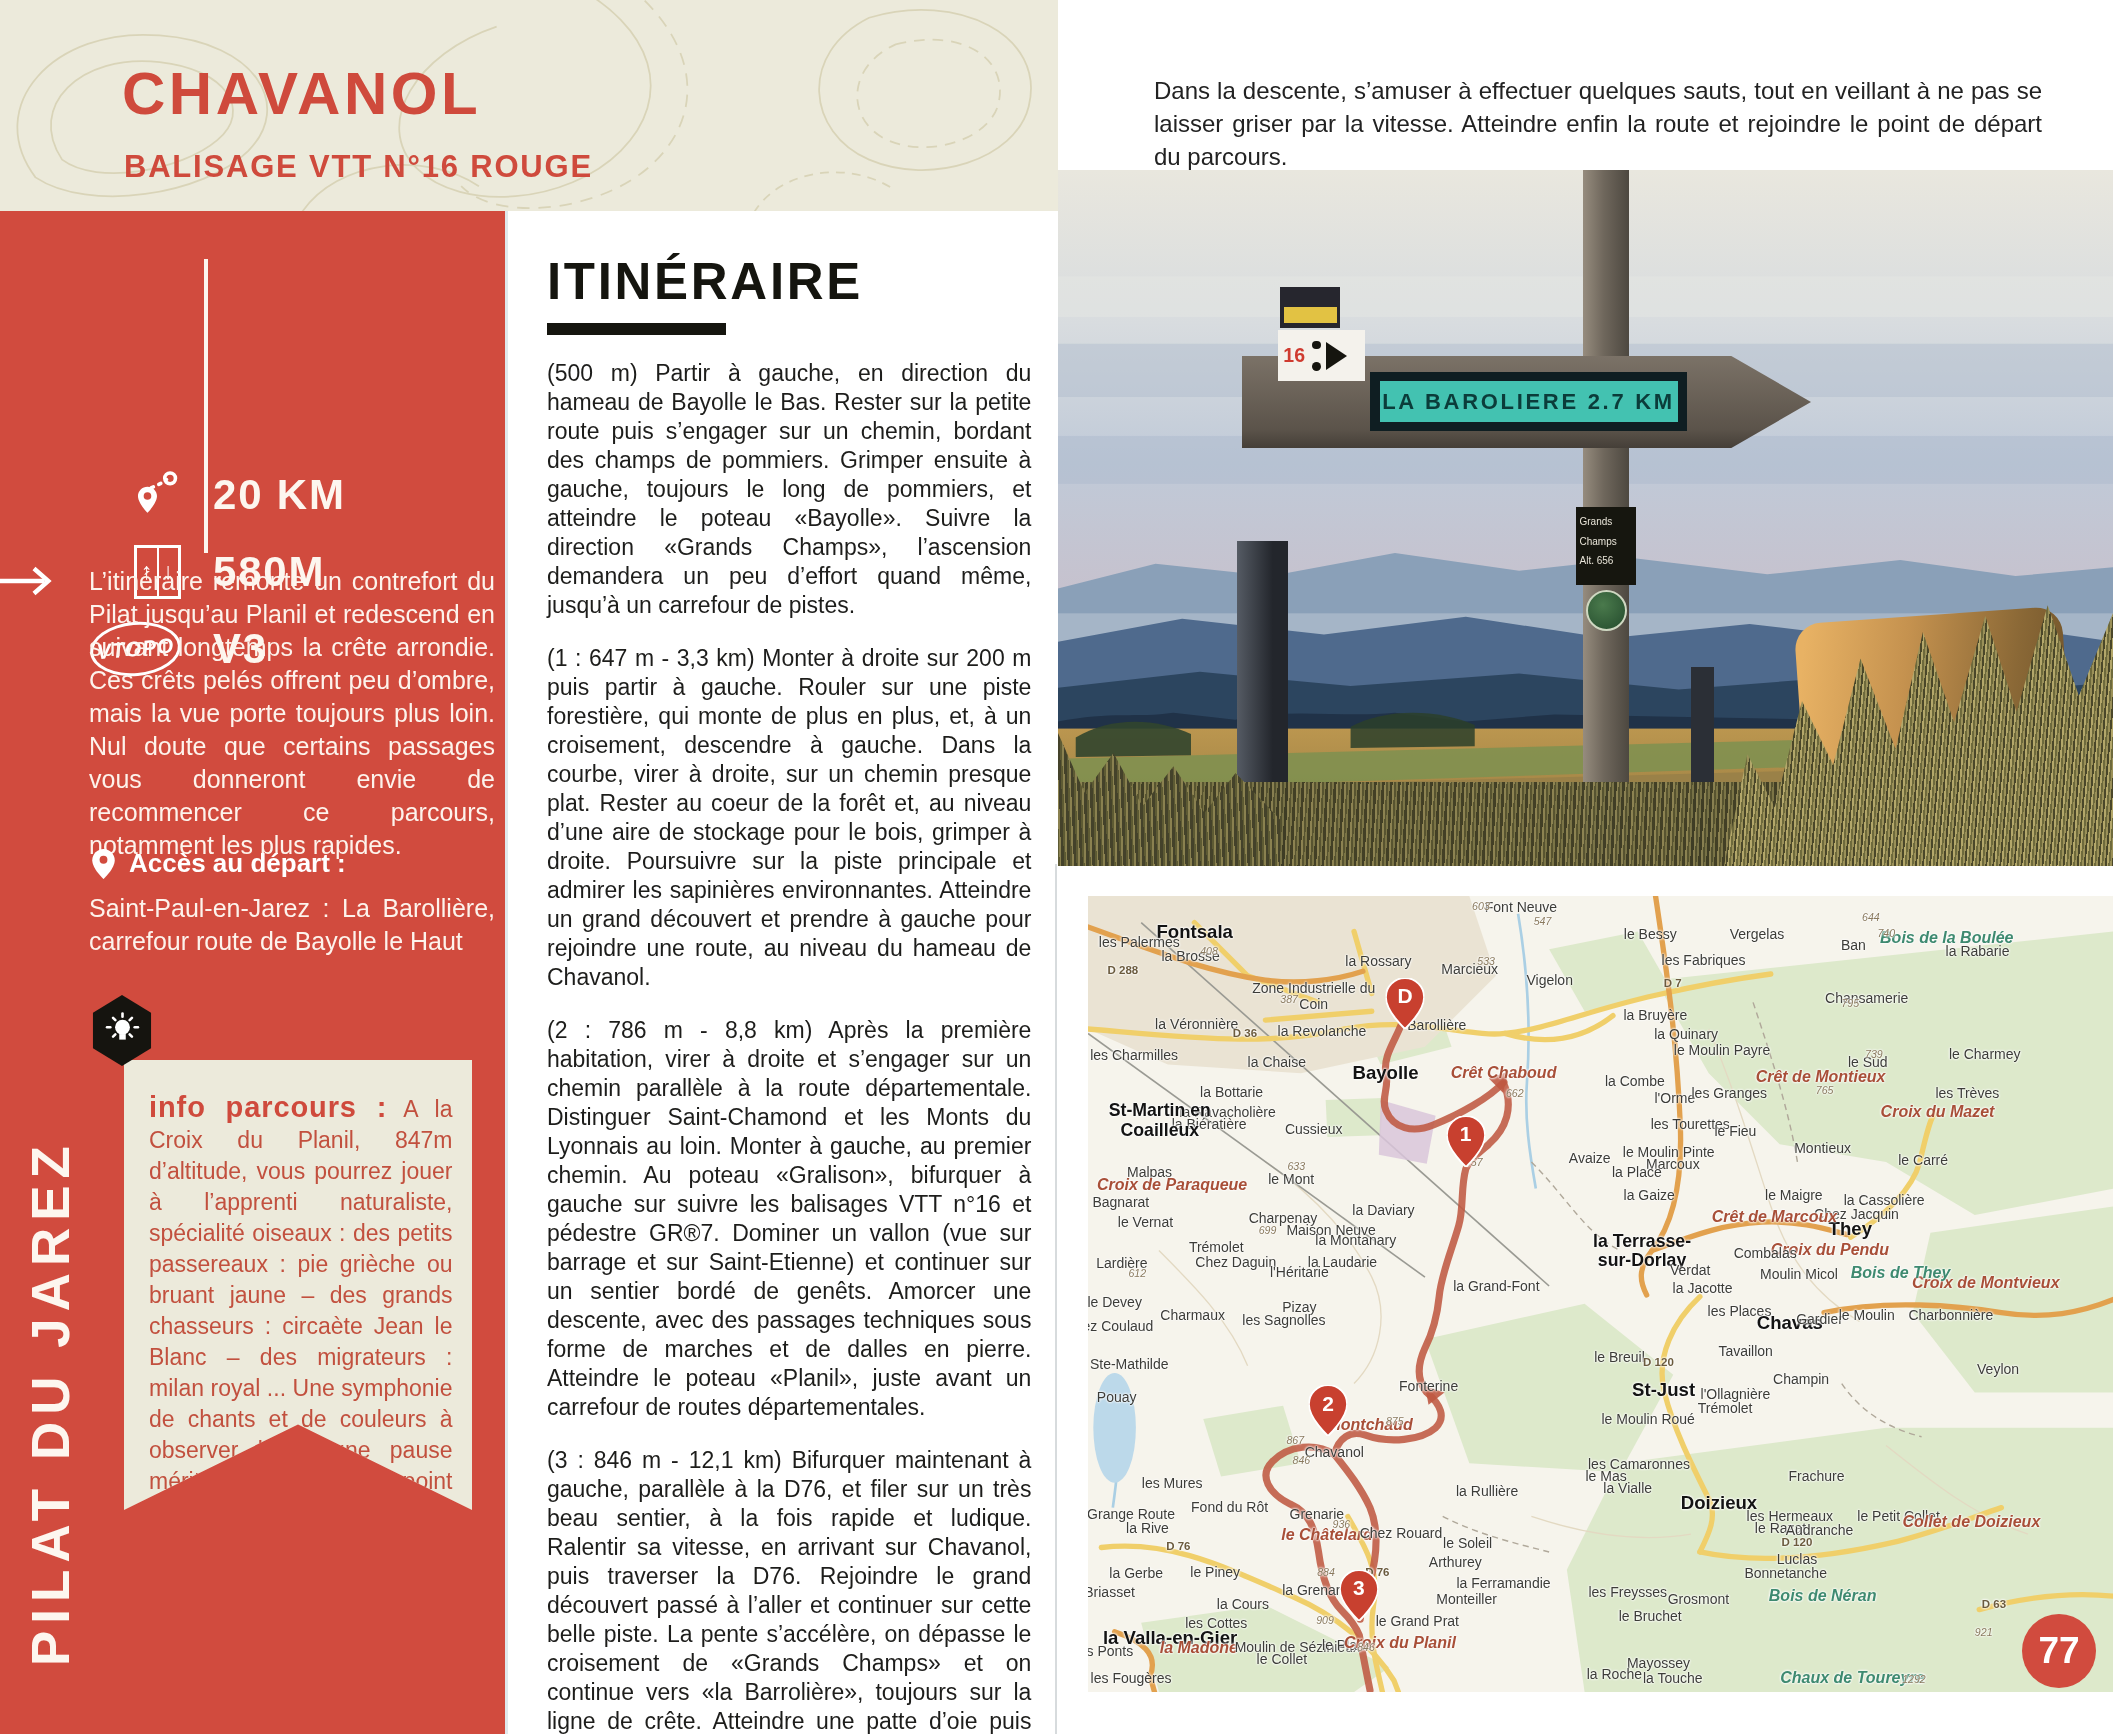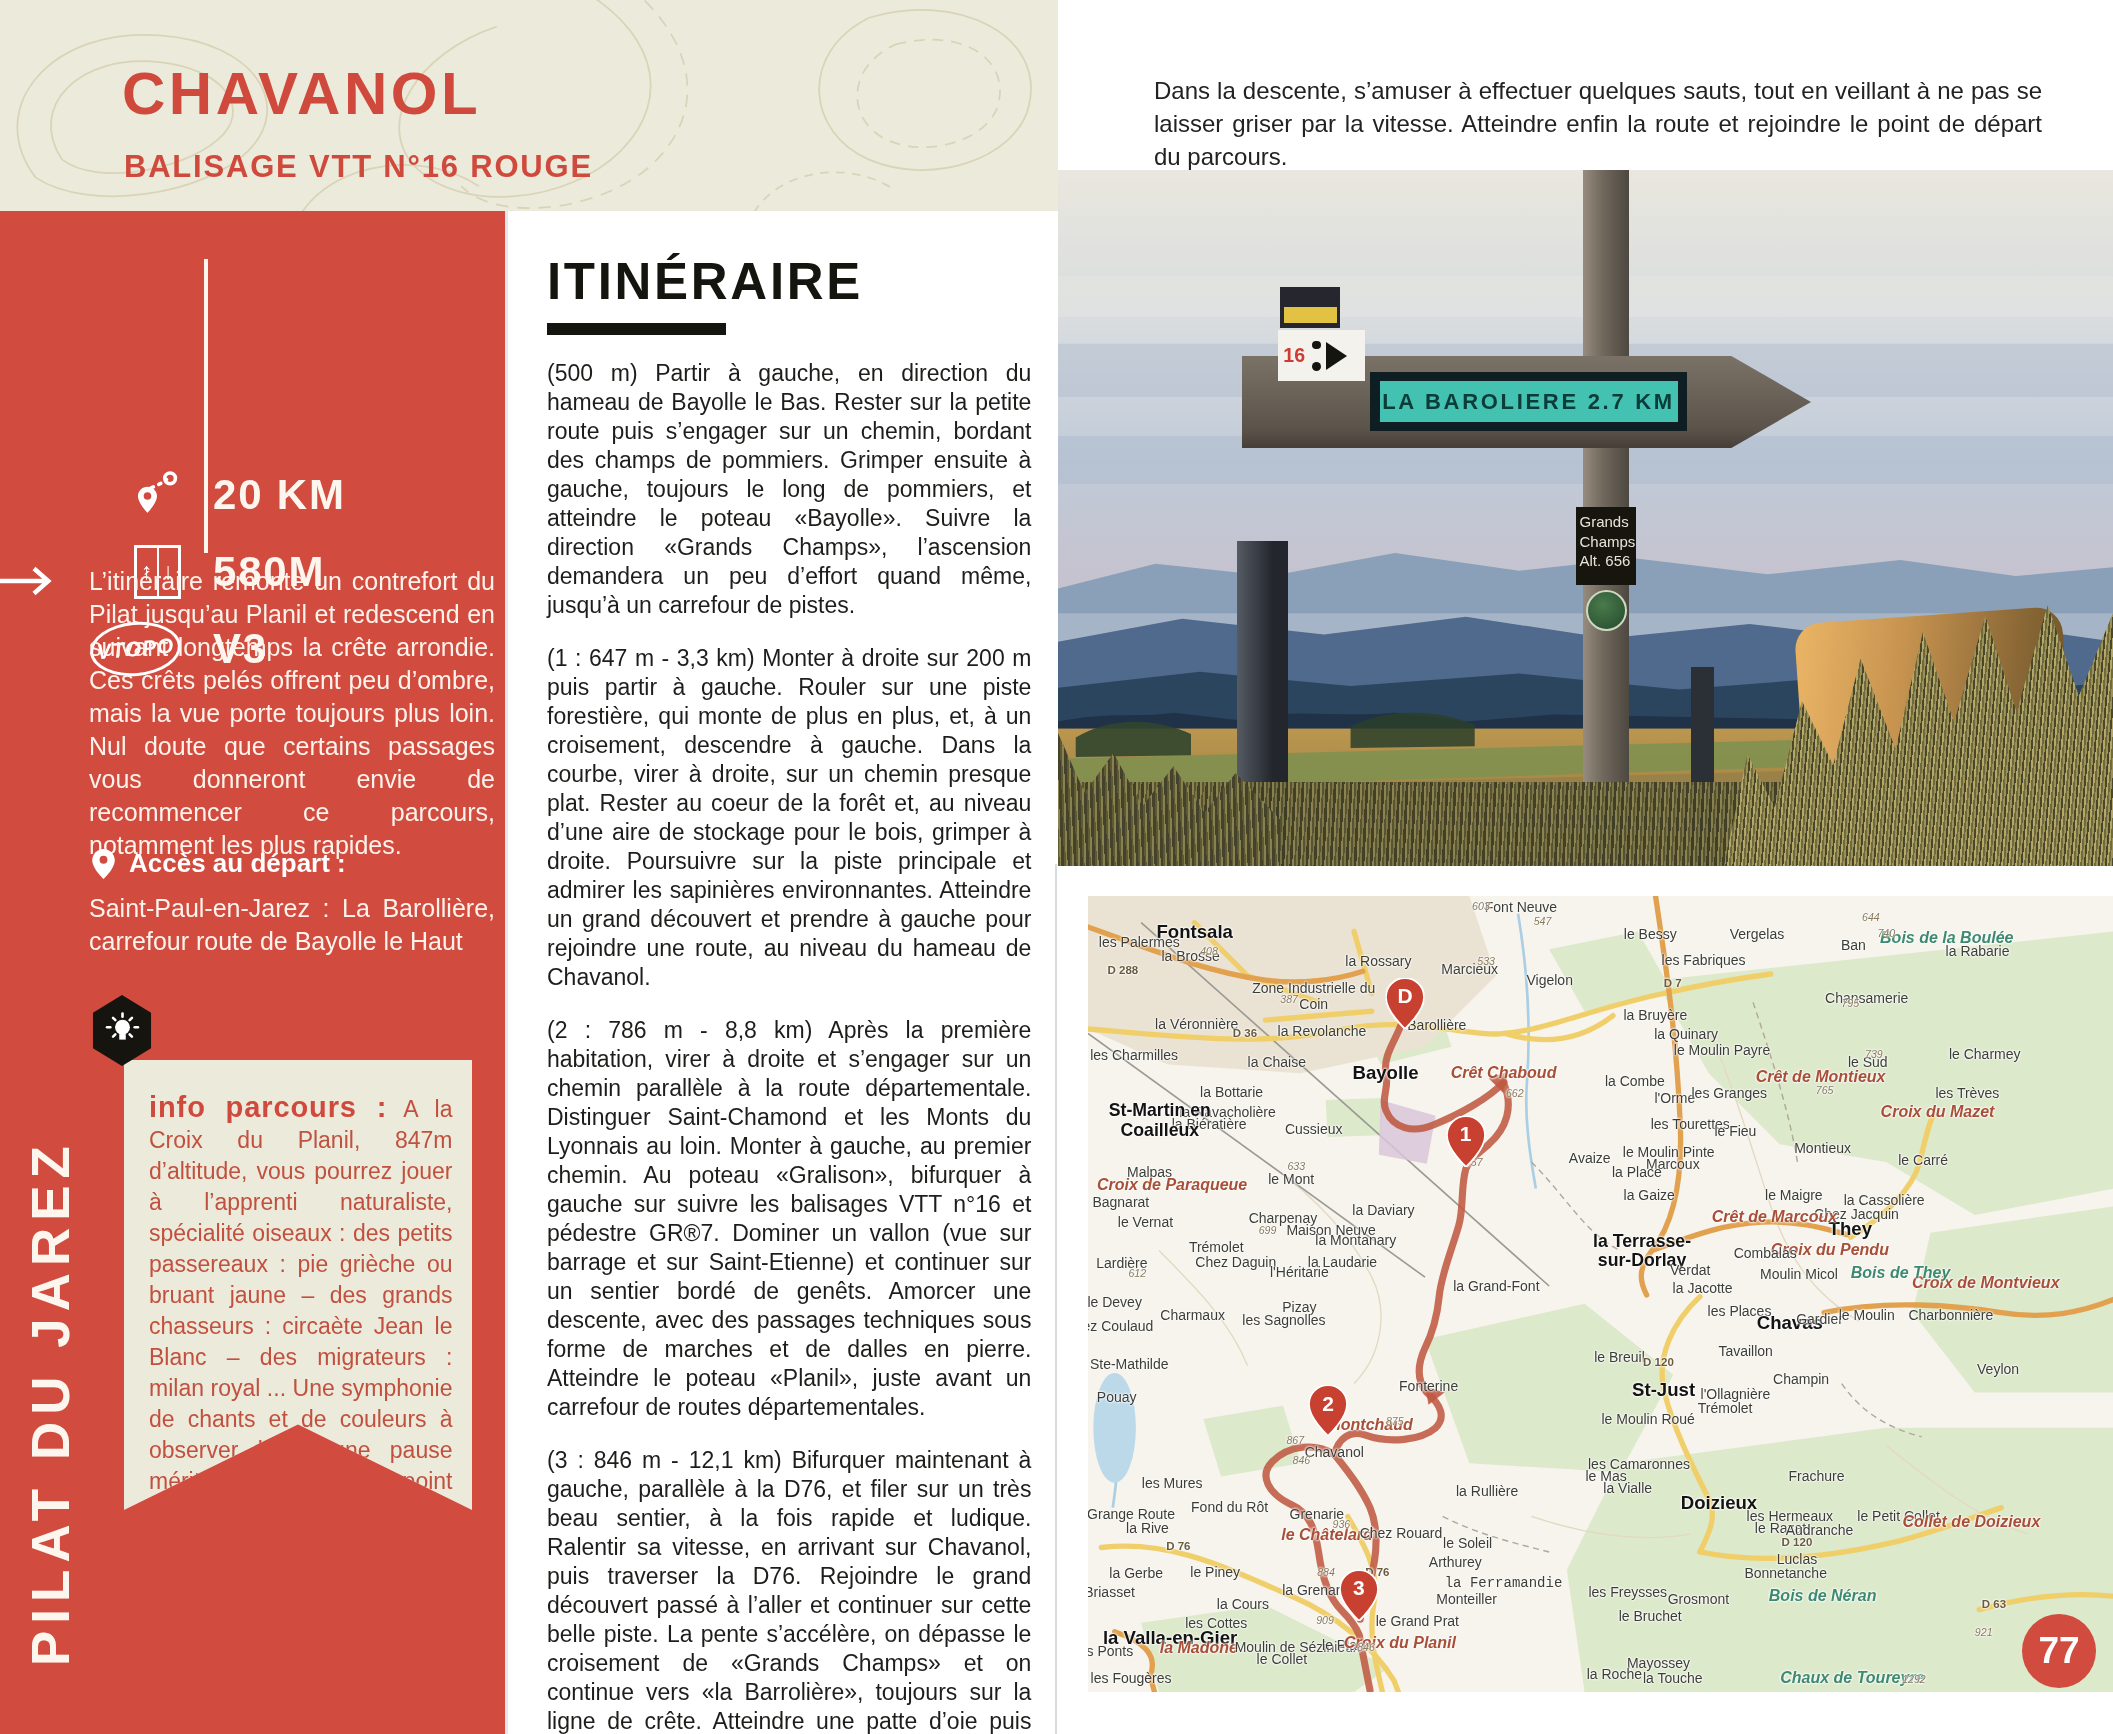--- a/index.html
+++ b/index.html
@@ -70,21 +70,21 @@
   .teal-sign{left:312px;top:202px;width:317px;height:59px;background:#0f1e22;display:flex;align-items:center;justify-content:center;}
   .teal-sign .inner{width:298px;height:41px;background:#43c2b1;display:flex;align-items:center;justify-content:center;
      color:#0b3c3a;font-size:22px;font-weight:bold;letter-spacing:2.7px;}
   .plaque1{left:222px;top:117px;width:60px;height:41px;background:#26262e;display:flex;flex-direction:column;justify-content:flex-end;}
   .plaque1 .band{height:16px;background:#e2c243;margin:0 3.5px 5.3px 3.5px;}
   .vtt-plate{left:220px;top:160px;width:87px;height:51px;background:#f4f2ec;display:flex;align-items:center;padding:0 5.3px;box-sizing:border-box;}
   .vtt-num{color:#cf3b30;font-size:19.5px;font-weight:bold;}
   .vtt-dots{width:8.9px;height:30px;margin-left:7px;display:flex;flex-direction:column;justify-content:space-between;}
   .vtt-dots i{width:8.9px;height:8.9px;border-radius:50%;background:#15150f;}
   .vtt-tri{width:0;height:0;margin-left:5.3px;border-top:14px solid transparent;border-bottom:14px solid transparent;border-left:21px solid #15150f;}
-  .post-plate{left:518px;top:337px;width:60px;height:78px;background:#16160f;color:#e8e4d8;font-size:15px;line-height:19.5px;
+  .post-plate{left:518px;top:337px;width:60px;height:78px;background:#16160f;color:#e8e4d8;font-size:10px;line-height:19.5px;
      padding:5.3px 3.5px;box-sizing:border-box;}
   .round-badge{left:528px;top:420px;width:41px;height:41px;border-radius:50%;
      background:radial-gradient(circle at 40% 35%,#4a7a4c,#234a2c);border:2.7px solid #cfd8c2;box-sizing:border-box;}
   .fence-a{left:179px;top:371px;width:51px;height:325px;background:linear-gradient(90deg,#555b64,#23262c 70%);}
   .fence-b{left:633px;top:497px;width:23px;height:199px;background:#2b2f36;}
   .haybale{left:743px;top:445px;width:268px;height:220px;border-radius:26.6px;transform:rotate(-4deg);
      background:linear-gradient(100deg,#e8b264 4%,#c5924f 38%,#8a6836 75%,#6b4f28);}
   .grass-strip{left:0;bottom:0;width:100%;height:84px;opacity:.96;
      background:repeating-linear-gradient(93deg,#55522f 0 1.8px,#7a7446 1.8px 3.5px,#3f3d24 3.5px 6.2px,#8c8352 6.2px 8px);}
   .grass-right{right:0;bottom:0;width:390px;height:266px;
@@ -406,21 +406,21 @@
         <span class="ml r" style="left: 27.5%; top: 66.5%;">Montchaud</span>
         <span class="ml v" style="left: 24%; top: 69.9%;">Chavanol</span>
         <span class="ml v" style="left: 8.2%; top: 73.7%;">les Mures</span>
         <span class="ml v" style="left: 13.8%; top: 76.8%;">Fond du Rôt</span>
         <span class="ml v" style="left: 22.3%; top: 77.6%;">Grenarie</span>
         <span class="ml r" style="left: 23.3%; top: 80.3%;">le Châtelard</span>
         <span class="ml v" style="left: 30.5%; top: 80%;">Chez Rouard</span>
         <span class="ml v" style="left: 38.9%; top: 74.8%;">la Rullière</span>
         <span class="ml v" style="left: 37%; top: 81.3%;">le Soleil</span>
         <span class="ml v" style="left: 35.8%; top: 83.7%;">Arthurey</span>
-        <span class="ml v" style="left: 40.5%; top: 86.3%; font-family: Liberation Mono, monospace;">la Ferramandie</span>
+        <span class="ml v" style="left: 40.5%; top: 86.3%;">la Ferramandie</span>
         <span class="ml v" style="left: 36.9%; top: 88.3%;">Monteiller</span>
         <span class="ml v" style="left: 4.2%; top: 77.6%;">Grange Route</span>
         <span class="ml v" style="left: 5.8%; top: 79.4%;">la Rive</span>
         <span class="ml d" style="left: 8.8%; top: 81.6%;">D 76</span>
         <span class="ml v" style="left: 12.4%; top: 84.9%;">le Piney</span>
         <span class="ml v" style="left: 4.7%; top: 85%;">la Gerbe</span>
         <span class="ml v" style="left: 2.1%; top: 87.4%;">Briasset</span>
         <span class="ml v" style="left: 15.1%; top: 88.9%;">la Cours</span>
         <span class="ml v" style="left: 22.3%; top: 87.2%;">la Grenarie</span>
         <span class="ml v" style="left: 12.5%; top: 91.3%;">les Cottes</span>

